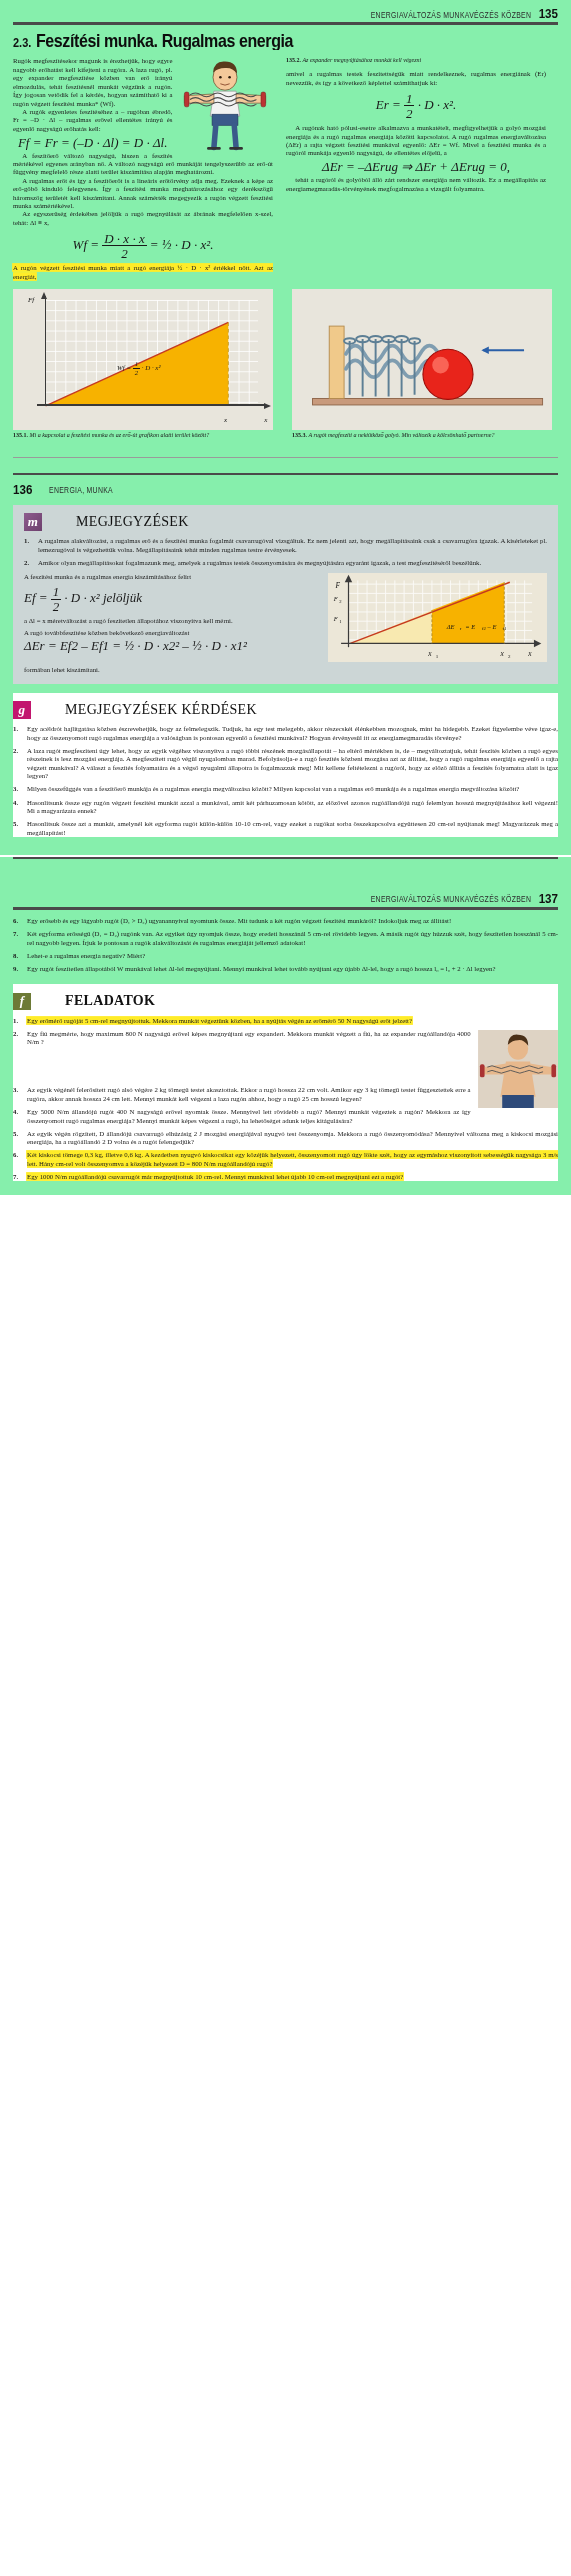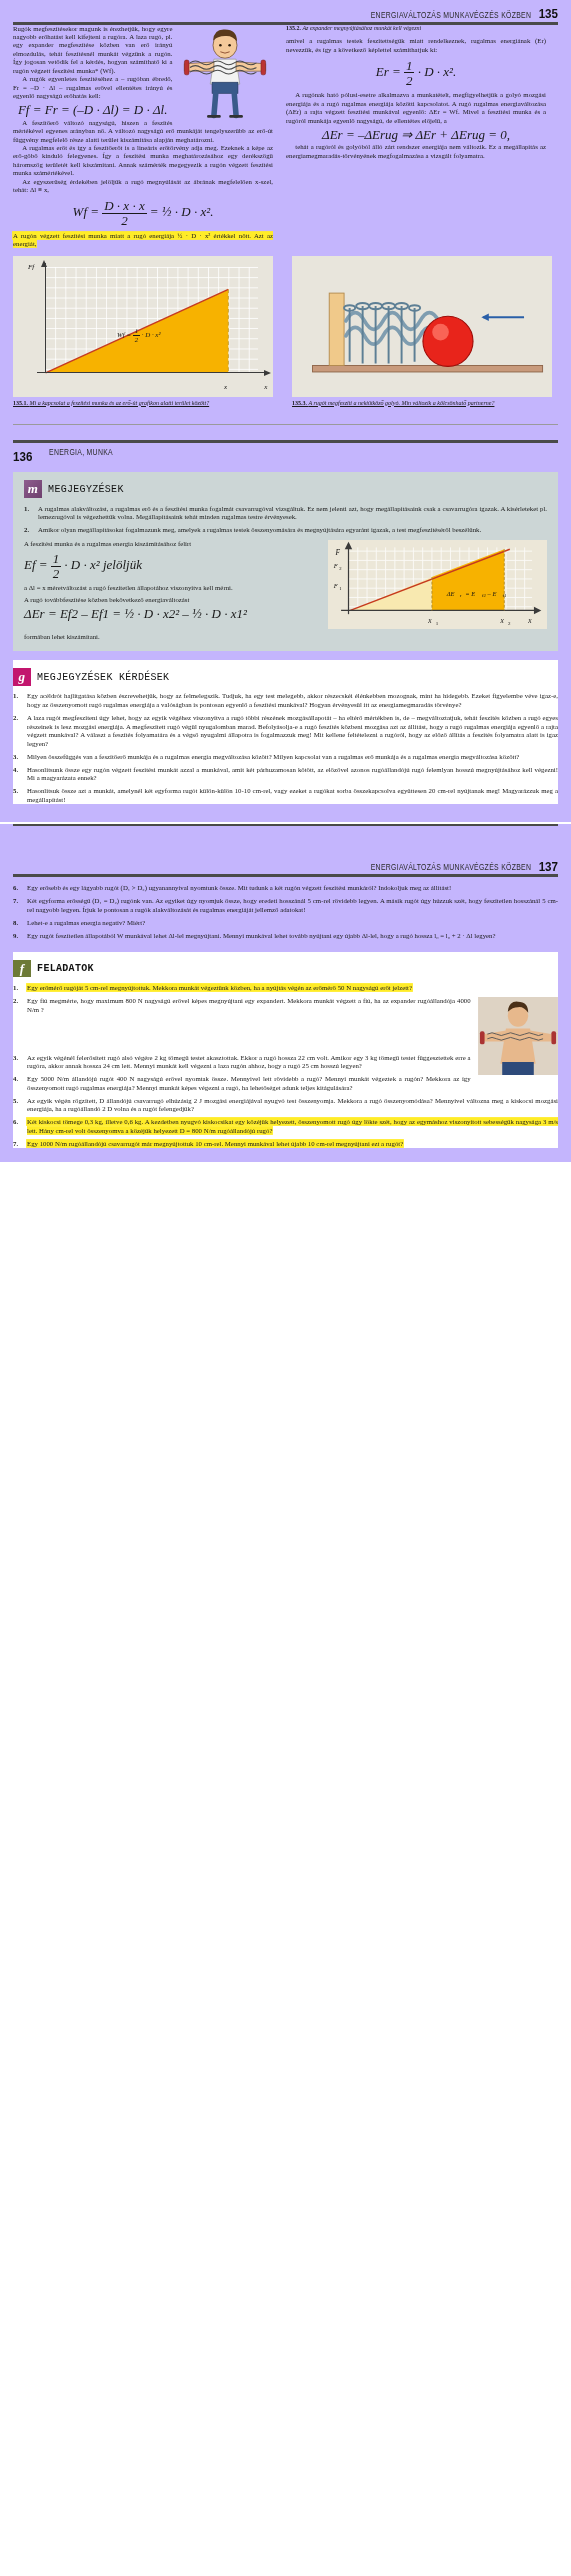--- a/index.html
+++ b/index.html
@@ -3,21 +3,21 @@
 <meta charset="utf-8">
 <style>
   * { box-sizing: border-box; }
   html, body { margin:0; padding:0; background:#ffffff; }
   body {
     width:571px;
     font-family:"Liberation Serif", serif;
     color:#1a1a1a;
     -webkit-font-smoothing:none;
   }
-  .page { width:571px; position:relative; background:#c4b5fd; padding:0 13px; }
+  .page { width:571px; position:relative; background:#86efac; padding:0 13px; }
 
   
   .runhead {
     display:flex; align-items:flex-end; justify-content:flex-end;
     gap:7.4px; padding-top:7.4px;
   }
   .runhead .rh-text {
     font-family:"Liberation Sans", sans-serif;
     font-size:6.9px; letter-spacing:0.3px; color:#2b2b2b;
     transform:scaleY(1.35); transform-origin:bottom right;
@@ -63,21 +63,21 @@
   .frac { display:inline-block; vertical-align:middle; text-align:center; line-height:1; }
   .frac .n { display:block; border-bottom:0.9px solid #1a1a1a; padding:0 1.9px 0.5px; }
   .frac .d { display:block; padding:0.5px 1.9px 0; }
   .hl { background:#ffec28; box-shadow:0 0 0 0.9px #ffec28; }
 
   
   .boyfloat { float:right; width:89px; height:89px; margin:0 0 2.8px 4.6px; }
 
   
   .figrow { display:flex; gap:13px; margin-top:7.4px; }
-  .figbox { width:300px;text-decoration:underline; }
+  .figbox { width:300px; }
   .figcap {
     font-size:6px; line-height:7.1px; font-style:italic;
     margin-top:2.8px; text-align:justify;
   }
   .figcap b { font-style:normal; font-weight:bold; }
 
   .graphframe {
     position:relative; width:260px; height:141px;
     background:#e8e5dc; overflow:hidden;
   }
@@ -108,22 +108,22 @@
   .boxhead { display:flex; align-items:center; gap:6.5px; margin-bottom:6.5px; }
   .badge {
     width:17.6px; height:17.6px; display:flex; align-items:center; justify-content:center;
     font-family:"Liberation Serif", serif; font-style:italic; font-weight:bold;
     font-size:13px; color:#fff; flex:none;
   }
   .badge.m { background:linear-gradient(135deg,#8e5d8e,#6d3f6d); }
   .badge.g { background:#c2156e; }
   .badge.f { background:#6d7a36; }
   .boxtitle {
-    font-family:Liberation Mono, monospace; font-size:10px;
-    letter-spacing:0.3px; color:#111; transform:scaleY(1.06);
+    font-family:Liberation Serif, serif; font-size:14px;
+    letter-spacing:0.3px; color:#111; transform:scaleY(1.06);margin-left:28px;
   }
   ol.items { margin:0; padding:0; list-style:none; counter-reset:it; }
   ol.items > li {
     position:relative; padding-left:14px; margin-bottom:4.6px;
     font-size:6.8px; line-height:8.5px; text-align:justify;
   }
   ol.items > li::before {
     counter-increment:it; content:counter(it) ".";
     position:absolute; left:0; top:0; font-weight:bold;
   }
@@ -139,20 +139,24 @@
 <body>
 
 <div class="page">
 
   <div class="runhead">
     <span class="rh-text">ENERGIAVÁLTOZÁS MUNKAVÉGZÉS KÖZBEN</span>
     <span class="rh-num">135</span>
   </div>
   <div class="rule-dark"></div>
 
+  <div class="sec-title">
+    <span class="sec-num">2.3.</span>
+    <span class="sec-name">Feszítési munka. Rugalmas energia</span>
+  </div>
 
   <div class="cols">
 
     <div class="col">
 
       <div class="boyfloat" style="width:96px;height:96px;">
         <svg viewBox="0 0 104 104" width="96" height="96">
 
           <ellipse cx="52" cy="22" rx="13" ry="14" fill="#f4c99a" stroke="#6a4a2c" stroke-width="0.8"></ellipse>
           <path d="M39 17 Q40 4 52 5 Q65 5 65 18 Q60 11 52 12 Q44 12 39 17Z" fill="#5a3a1c"></path>
@@ -294,21 +298,21 @@
     </div>
   </div>
 
   <div style="height:16.7px"></div>
   <div class="rule-thin"></div>
 </div>
 
 <div class="page" style="padding-top:13px;">
 
   <div class="rule-dark"></div>
-  <div class="runhead left" style="align-items:flex-start;">
+  <div class="runhead left" style="align-items:flex-end;">
     <span class="rh-num">136</span>
     <span class="rh-text">ENERGIA, MUNKA</span>
   </div>
 
   <div class="box">
     <div class="boxhead">
       <span class="badge m">m</span>
       <span class="boxtitle">MEGJEGYZÉSEK</span>
     </div>
     <ol class="items">

